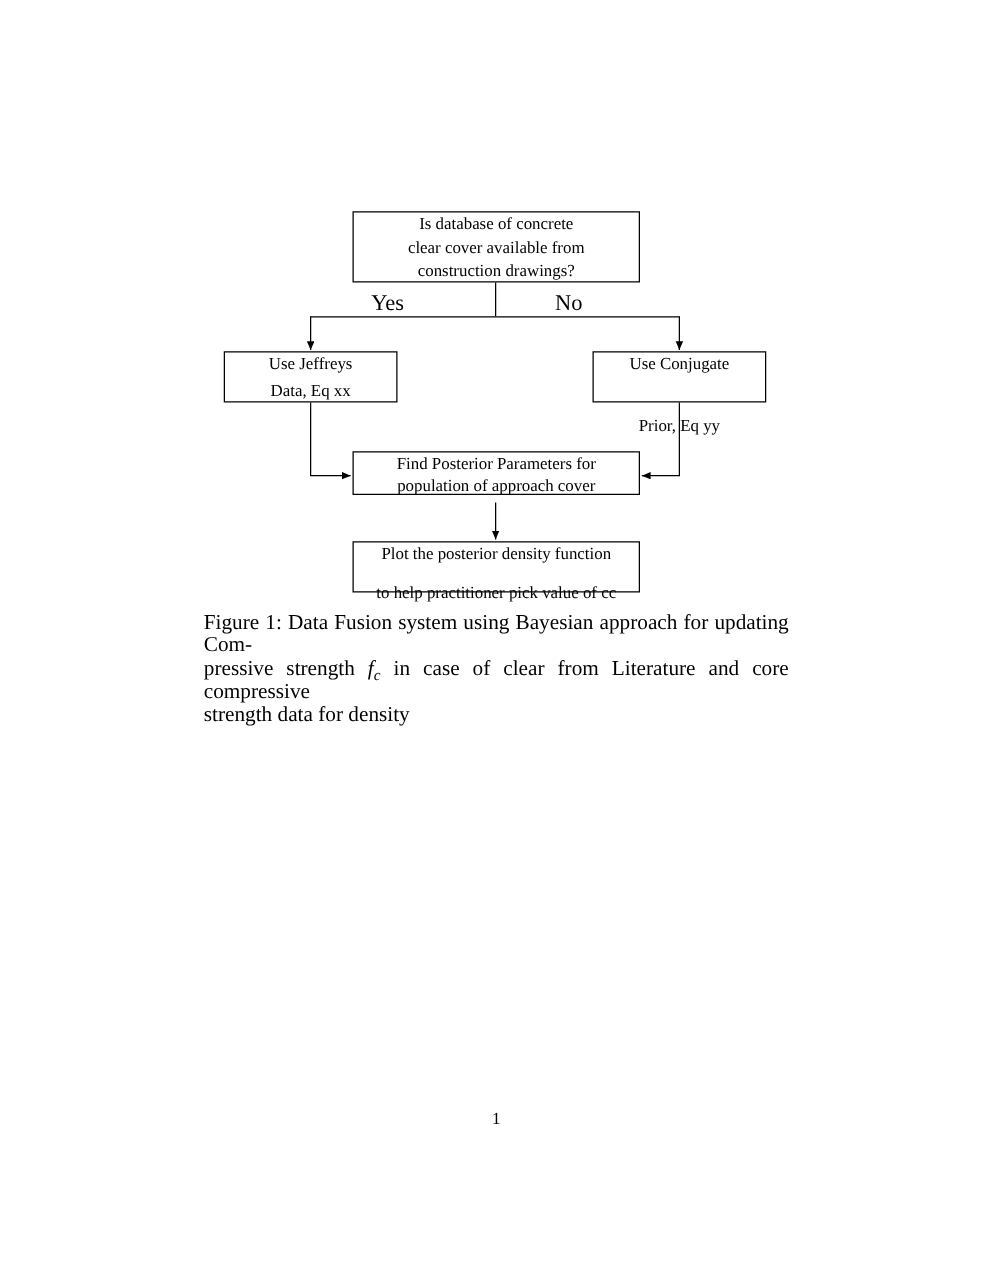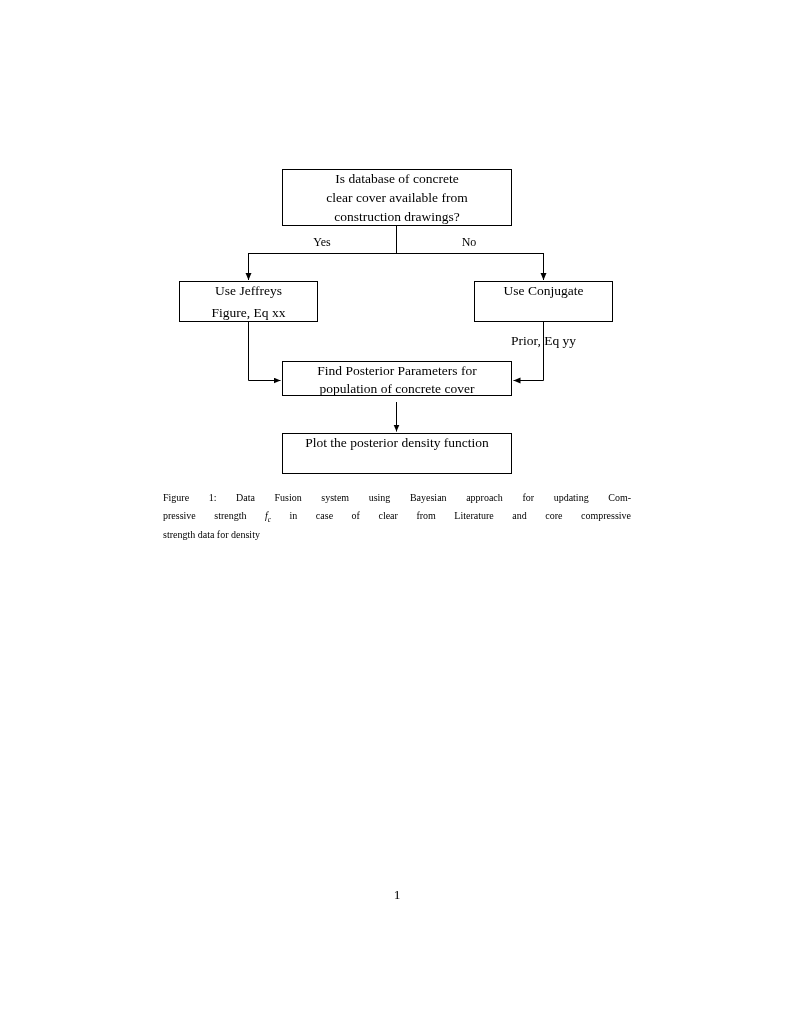--- a/index.html
+++ b/index.html
@@ -29,31 +29,31 @@
     flex-direction: column;
     align-items: center;
     justify-content: space-between;
     text-align: center;
     font-size: 13.5px;
     line-height: 17.5px;
   }
   .node .nline { white-space: nowrap; }
   .edge-label {
     position: absolute;
-    font-size: 12px;
-    text-align: center;
+    font-size: 18px;
+    text-align: left;
     width: 50px;
     line-height: 16px;
   }
   .caption {
     position: absolute;
     left: 163px;
     top: 489px;
     width: 468px;
-    font-size: 10px;
+    font-size: 17px;
     line-height: 18.4px;
   }
   .cap-line.j { text-align: justify; text-align-last: justify; }
   .cap-line.l { text-align: left; }
   .math-var { font-style: italic; margin-top: 44px; }
   .math-var sub { font-size: 0.72em; font-style: italic; line-height: 0; }
   .page-number {
     position: absolute;
     left: 163px;
     top: 887px;
@@ -87,35 +87,36 @@
     <div class="nline">clear cover available from</div>
     <div class="nline">construction drawings?</div>
   </div>
 
   <div class="edge-label" style="left:297px; top:234px;">Yes</div>
 
   <div class="edge-label" style="left:444px; top:234px;">No</div>
 
   <div class="node" style="left:179px; top:281px; width:139px; height:41px;">
     <div class="nline">Use Jeffreys</div>
-    <div class="nline">Figure, Eq xx</div>
+    <div class="nline">Data, Eq xx</div>
   </div>
 
   <div class="node" style="left:474px; top:281px; width:139px; height:41px;gap:32px;">
     <div class="nline">Use Conjugate</div>
     <div class="nline">Prior, Eq yy</div>
   </div>
 
   <div class="node" style="left:282px; top:361px; width:230px; height:35px;">
     <div class="nline">Find Posterior Parameters for</div>
-    <div class="nline">population of concrete cover</div>
+    <div class="nline">population of approach cover</div>
   </div>
 
   <div class="node" style="left:282px; top:433px; width:230px; height:41px;gap:13px;">
     <div class="nline">Plot the posterior density function</div>
+    <div class="nline">to help practitioner pick value of cc</div>
   </div>
 
   <div class="caption">
     <div class="cap-line j">
       <span>Figure 1: Data Fusion system using Bayesian approach for updating Com-</span>
     </div>
     <div class="cap-line j">
       <span>pressive strength </span><span class="math-var"><span>f</span><sub>c</sub></span><span> in case of clear from Literature and core compressive</span>
     </div>
     <div class="cap-line l">

